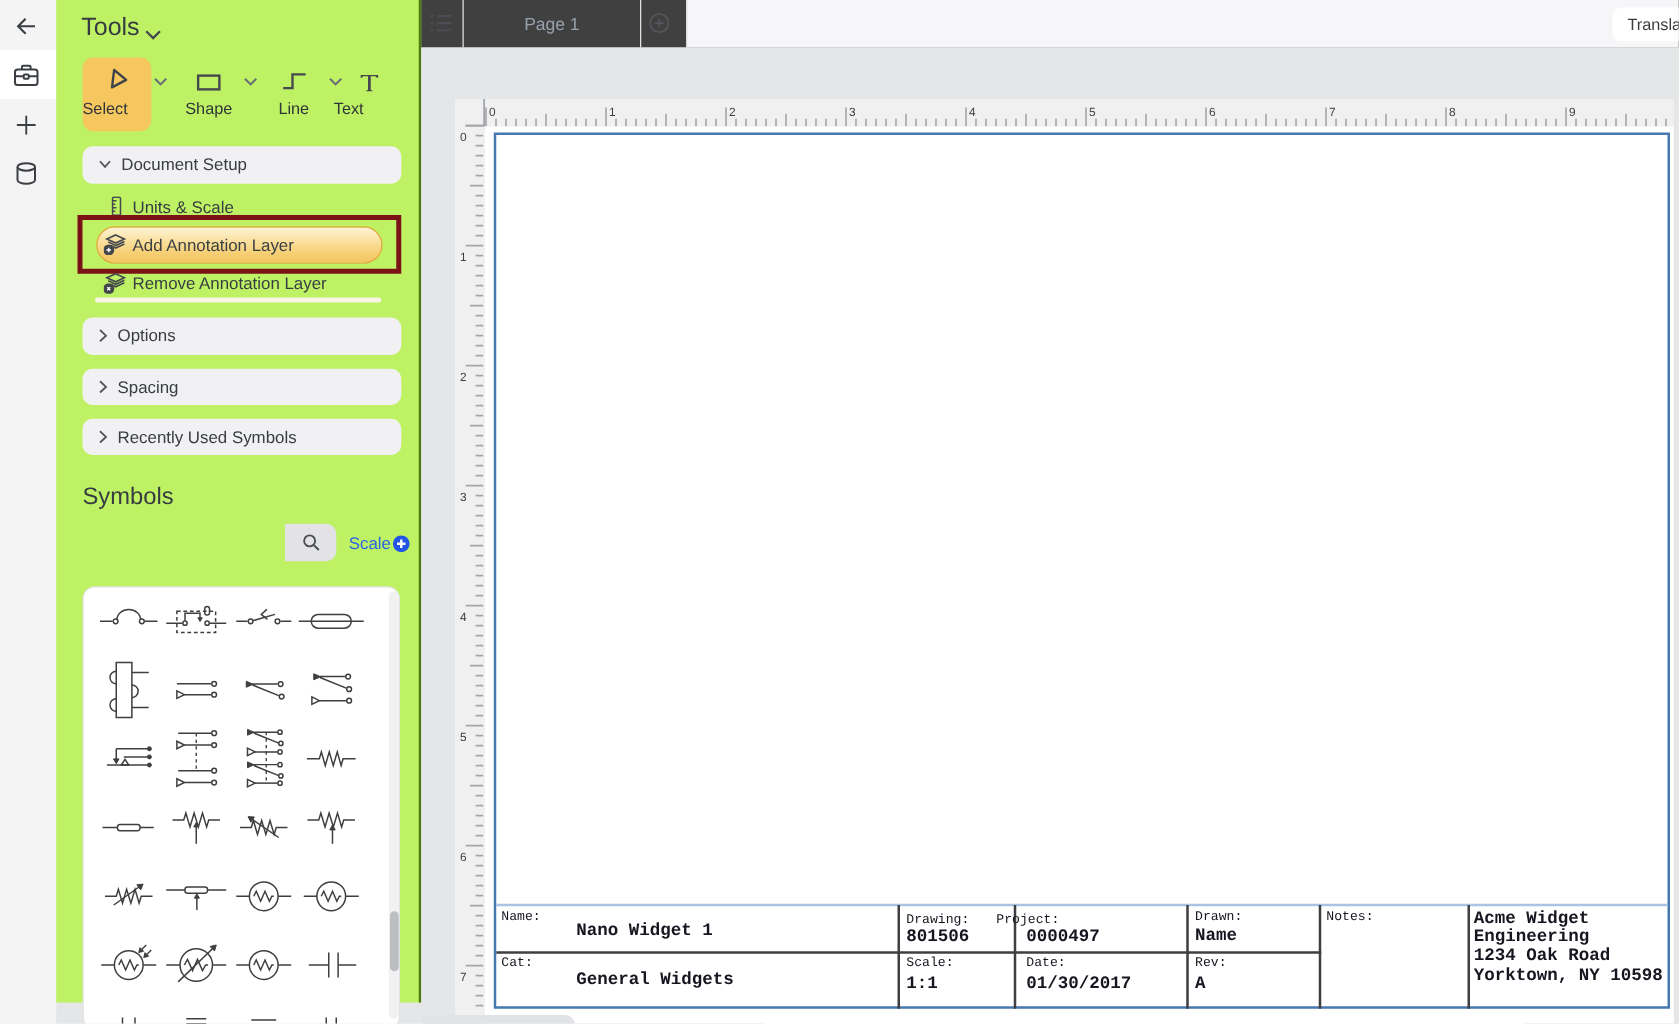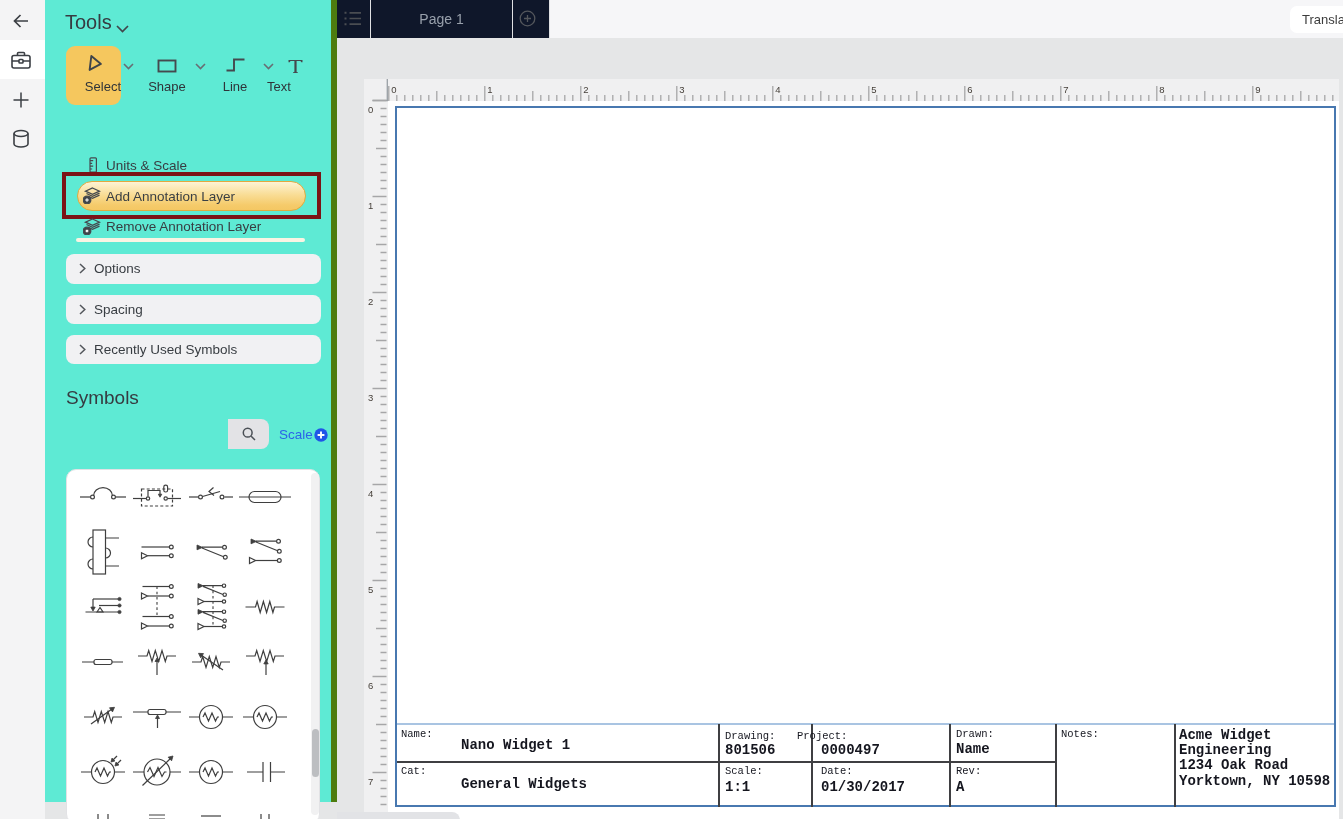--- a/index.html
+++ b/index.html
@@ -20,30 +20,30 @@
         <rect x="9" y="9.5" width="4" height="3.5" rx="0.8"></rect>
       </svg></div>
     <div class="abs" style="left:12px;top:91px"><svg width="18" height="18" viewBox="0 0 18 18" fill="none" stroke="#3b3f44" stroke-width="1.5">
         <path d="M9 1.5 V16.5 M1.5 9 H16.5"></path>
       </svg></div>
     <div class="abs" style="left:12px;top:129px"><svg width="18" height="20" viewBox="0 0 18 20" fill="none" stroke="#3b3f44" stroke-width="1.6">
         <ellipse cx="9" cy="4.5" rx="7" ry="3"></ellipse>
         <path d="M2 4.5 V15 a7 3 0 0 0 14 0 V4.5"></path>
       </svg></div>
   </div>
-<div class="abs" style="left:45px;top:0;width:292px;height:802px;background:#5eead4;border-right:6px solid #4d7c0f">
+<div class="abs" style="left:45px;top:0;width:292px;height:802px;background:#bef264;border-right:2px solid #4d7c0f">
     <div class="abs" style="left:20px;top:11px;font-size:20px;color:#363b41">Tools</div>
     <div class="abs" style="left:71px;top:19px"><svg width="13" height="8" viewBox="0 0 13 8" fill="none" stroke="#41464b" stroke-width="1.7">
         <path d="M1 1 L6.5 6.5 L12 1"></path>
       </svg></div>
     <div class="abs" style="left:21px;top:46px;width:55px;height:59px;background:#f5c75e;border-radius:9px"></div>
     <div class="abs" style="left:40px;top:53px"><svg width="20" height="21" viewBox="0 0 20 21" fill="none" stroke="#3f444a" stroke-width="1.9" stroke-linejoin="round">
         <path d="M5.5 3.5 L16 10.2 L5.5 17.5 Z" transform="rotate(7 10 10)"></path>
       </svg></div>
-    <div class="abs" style="left:21px;top:79px;width:55px;text-align:right;font-size:13px;color:#2f3439">Select</div>
+    <div class="abs" style="left:21px;top:79px;width:55px;text-align:left;font-size:13px;color:#2f3439">Select</div>
     <div class="abs" style="left:78px;top:56px"><svg width="11" height="7" viewBox="0 0 11 7" fill="none" stroke="#686d73" stroke-width="1.6">
         <path d="M1 1 L5.5 5.5 L10 1"></path>
       </svg></div>
     <div class="abs" style="left:112px;top:59px"><svg width="20" height="14" viewBox="0 0 20 14" fill="none" stroke="#45494e" stroke-width="1.9">
         <rect x="1.5" y="1.5" width="17" height="11"></rect>
       </svg></div>
     <div class="abs" style="left:94px;top:79px;width:56px;text-align:center;font-size:13px;color:#2f3439">Shape</div>
     <div class="abs" style="left:150px;top:56px"><svg width="11" height="7" viewBox="0 0 11 7" fill="none" stroke="#686d73" stroke-width="1.6">
         <path d="M1 1 L5.5 5.5 L10 1"></path>
       </svg></div>
@@ -51,20 +51,26 @@
         <path d="M0.5 12.5 H8 V1.5 H18.5"></path>
       </svg></div>
     <div class="abs" style="left:162px;top:79px;width:56px;text-align:center;font-size:13px;color:#2f3439">Line</div>
     <div class="abs" style="left:218px;top:56px"><svg width="11" height="7" viewBox="0 0 11 7" fill="none" stroke="#686d73" stroke-width="1.6">
         <path d="M1 1 L5.5 5.5 L10 1"></path>
       </svg></div>
     <div class="abs" style="left:242px;top:59px"><svg width="17" height="15" viewBox="0 0 17 15">
         <path d="M1.5 1 H15.5 V3.2 H14.2 C14 2.3 13.6 2 12.6 2 H9.6 V12.2 C9.6 13.1 9.9 13.3 11 13.4 V14 H6 V13.4 C7.1 13.3 7.4 13.1 7.4 12.2 V2 H4.4 C3.4 2 3 2.3 2.8 3.2 H1.5 Z" fill="#45494e"></path>
       </svg></div>
     <div class="abs" style="left:222px;top:79px;width:56px;text-align:left;font-size:13px;color:#2f3439">Text</div>
+    <div class="bar" style="top:117px">
+      <svg width="10" height="7" viewBox="0 0 10 7" fill="none" stroke="#53575c" stroke-width="1.5">
+        <path d="M1 1 L5 5.5 L9 1"></path>
+      </svg>
+      <span>Document Setup</span>
+    </div>
     <div class="abs" style="left:44px;top:157px"><svg width="9" height="16" viewBox="0 0 9 16" fill="none" stroke="#45494e" stroke-width="1.2">
         <rect x="1" y="0.8" width="6.4" height="14.4" rx="1"></rect>
         <path d="M1 3.6 H4.2 M1 6.4 H3.2 M1 9.2 H4.2 M1 12 H3.2"></path>
       </svg></div>
     <div class="abs" style="left:61px;top:158px;font-size:13.5px;color:#383d42">Units &amp; Scale</div>
     <div class="abs" style="left:17px;top:172px;width:259px;height:47px;border:4.5px solid #7b1316"></div>
     <div class="abs" style="left:31.5px;top:180.5px;width:229.5px;height:30.5px;border-radius:15px;border:1.5px solid #e2a93e;background:linear-gradient(180deg,#fdf3d5 0%,#f9dd96 45%,#f5cb6b 82%,#f4c763 100%)"></div>
     <div class="abs" style="left:38px;top:187px"><svg width="18" height="17" viewBox="0 0 18 17" fill="none" stroke="#45494e" stroke-width="1.3">
         <path d="M9.5 1 L16.5 4.2 L9.5 7.4 L2.5 4.2 Z"></path>
         <path d="M3.5 6.5 L9.5 9.4 L16.5 6.2"></path>
@@ -292,21 +298,21 @@
       <g transform="translate(145,358)">
         <path d="M-10 -11 H10" stroke="#3f3f3f" fill="none" stroke-width="1.2"></path>
       </g>
       <g transform="translate(199,358)">
         <path d="M-4 -13 V0 M4 -13 V0" stroke="#3f3f3f" fill="none" stroke-width="1.2"></path>
       </g>
     </svg>
     <div class="abs" style="left:266px;top:473px;width:8px;height:342px;background:#f1f1f2;border-radius:4px"></div>
     <div class="abs" style="left:266.5px;top:729px;width:7px;height:48px;background:#bcbec1;border-radius:3.5px"></div>
   </div>
-<div class="abs" style="left:337px;top:0;width:1006px;height:37.5px;background:#0f172a">
+<div class="abs" style="left:337px;top:0;width:1006px;height:37.5px;background:#404040">
     <div class="abs" style="left:212px;top:0;width:794px;height:37.5px;background:#f6f6f8"></div>
     <div class="abs" style="left:33px;top:0;width:1px;height:37.5px;background:#e0e1e4"></div>
     <div class="abs" style="left:175px;top:0;width:1px;height:37.5px;background:#e0e1e4"></div>
     <div class="abs" style="left:212px;top:0;width:1px;height:37.5px;background:#e0e1e4"></div>
     <div class="abs" style="left:7px;top:11px"><svg width="18" height="15" viewBox="0 0 18 15" fill="none" stroke="#4a4d52" stroke-width="1.7">
         <path d="M5.5 1.8 H17 M5.5 7.5 H17 M5.5 13.2 H17"></path>
         <path d="M0.5 1.8 H2.5 M0.5 7.5 H2.5 M0.5 13.2 H2.5" stroke-width="2"></path>
       </svg></div>
     <div class="abs" style="left:34px;top:11px;width:141px;text-align:center;font-size:14px;color:#98a0ab">Page 1</div>
     <div class="abs" style="left:182px;top:10px"><svg width="17" height="17" viewBox="0 0 17 17" fill="none" stroke="#54575c" stroke-width="1.3">

